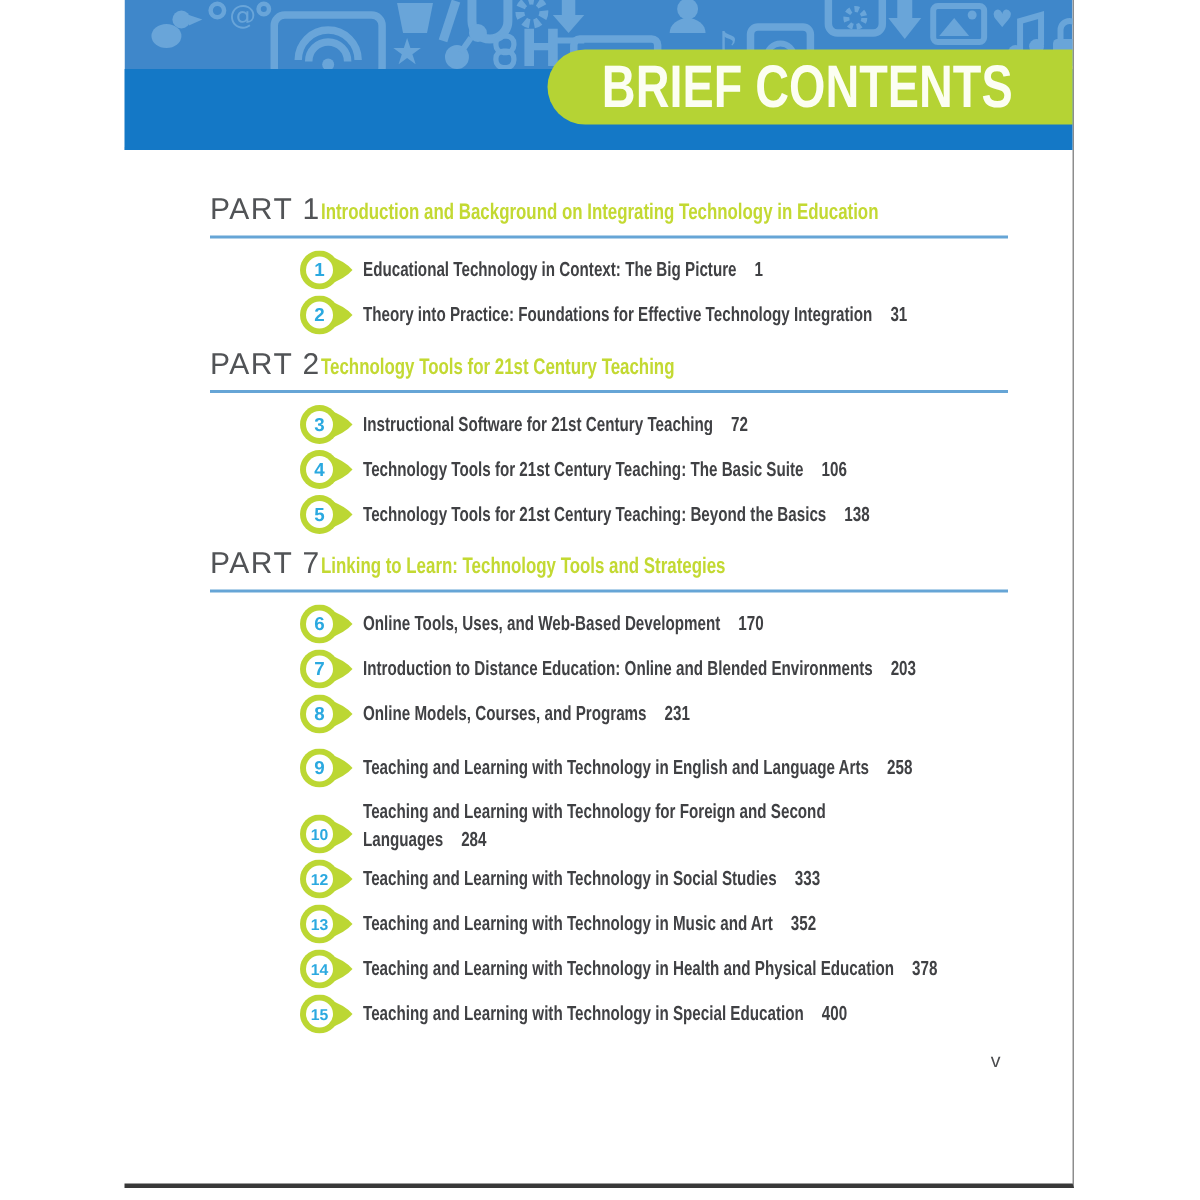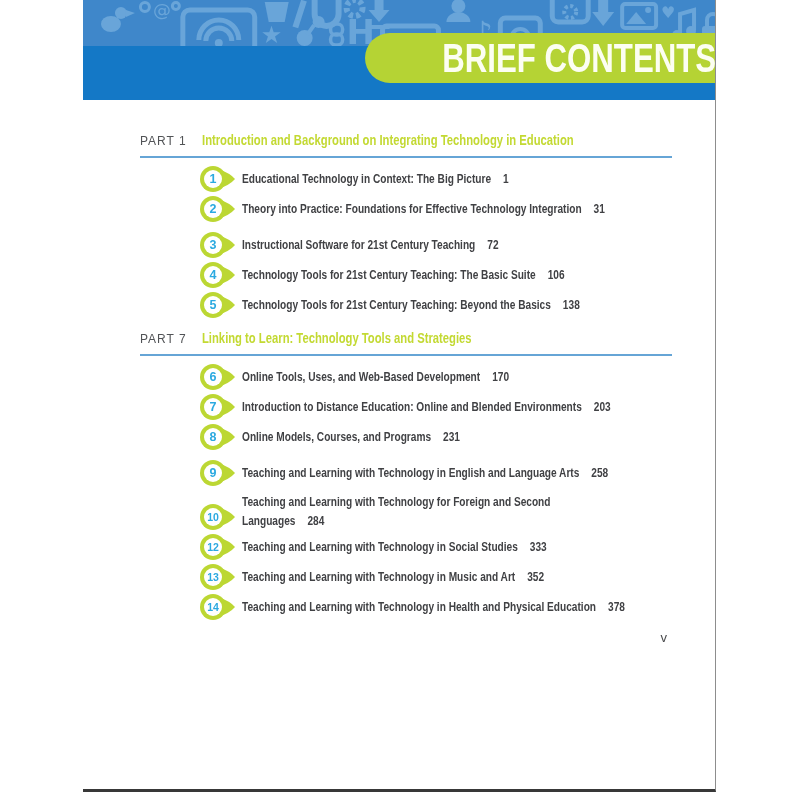--- a/index.html
+++ b/index.html
@@ -13,34 +13,34 @@
   html,body{background:#ffffff;}
   body{width:800px;height:800px;font-family:"Liberation Sans",sans-serif;position:relative;overflow:hidden;}
   .canvas{width:800px;height:800px;background:#fff;position:relative;}
   .page{position:absolute;left:83px;top:0;width:633px;height:792px;background:#fff;
         border-right:1px solid var(--page-border);border-bottom:3px solid var(--page-bottom-border);}
   
   .header{position:relative;height:100px;border-bottom:2px solid var(--header-shadow);}
   .pattern-band{position:absolute;left:0;top:0;width:100%;height:46px;display:block;}
   .blue-band{position:absolute;left:0;top:46px;width:100%;height:54px;background:var(--band-blue);}
   .banner{position:absolute;top:33px;left:282px;right:0;height:50px;background:var(--banner-green);
-          border-radius:25px 0 0 25px;display:flex;align-items:center;justify-content:flex-start;
+          border-radius:25px 0 0 25px;display:flex;align-items:center;justify-content:flex-end;
           padding-right:40px;z-index:2;}
   .banner-title{display:inline-block;font-size:40px;font-weight:bold;color:var(--banner-text);
           white-space:nowrap;transform:scaleX(0.78);transform-origin:100% 50%;letter-spacing:0;}
   .pbg{fill:var(--pattern-blue);}
   .pi{fill:var(--pattern-icon);}
   .pis{fill:none;stroke:var(--pattern-icon);}
   .pt{fill:var(--pattern-icon);font-family:"DejaVu Sans",sans-serif;}
   
   .content{padding-top:30px;}
   .part{margin-bottom:10px;}
   .part-heading{margin-left:57px;width:532px;display:flex;align-items:baseline;
                 border-bottom:2px solid var(--rule-blue);padding-bottom:5px;margin-bottom:8px;}
-  .part-label{flex:0 0 62px;font-size:12px;line-height:20px;color:var(--part-label-gray);
+  .part-label{flex:0 0 62px;font-size:20px;line-height:20px;color:var(--part-label-gray);
               letter-spacing:1px;white-space:nowrap;}
   .part-title{flex:0 0 auto;display:inline-block;font-size:15px;line-height:20px;font-weight:bold;
               color:var(--part-title-green);white-space:nowrap;transform:scaleX(0.75);transform-origin:0 50%;}
   .ch-row{display:flex;align-items:center;margin-left:117px;margin-bottom:4px;min-height:26px;}
   .ch-row.multi{align-items:flex-end;min-height:40px;}
   .badge{flex:0 0 36px;height:26px;margin-right:6px;}
   .badge svg{display:block;}
   .bfill{fill:var(--badge-green);}
   .bnum{fill:var(--badge-number-blue);font-weight:bold;font-family:"Liberation Sans",sans-serif;}
   .ch-text{display:inline-block;font-size:13.5px;font-weight:bold;color:var(--text-dark);
@@ -182,20 +182,24 @@
                 <circle cx="13" cy="13" r="13" class="bfill"></circle>
                 <path d="M18 3 Q30 7 35 13 Q30 19 18 23 Z" class="bfill"></path>
                 <circle cx="13" cy="13" r="9" fill="#ffffff"></circle>
                 <text x="13" y="17.3" text-anchor="middle" font-size="12.5" class="bnum">2</text>
               </svg>
             </span>
             <span class="ch-text">Theory into Practice: Foundations for Effective Technology Integration<span class="ch-page">31</span></span>
           </div>
         </div>
         <div class="part">
+          <div class="part-heading">
+            <span class="part-label">PART 2</span>
+            <span class="part-title">Technology Tools for 21st Century Teaching</span>
+          </div>
           <div class="ch-row">
             <span class="badge">
               <svg width="36" height="26" viewBox="0 0 36 26">
                 <circle cx="13" cy="13" r="13" class="bfill"></circle>
                 <path d="M18 3 Q30 7 35 13 Q30 19 18 23 Z" class="bfill"></path>
                 <circle cx="13" cy="13" r="9" fill="#ffffff"></circle>
                 <text x="13" y="17.3" text-anchor="middle" font-size="12.5" class="bnum">3</text>
               </svg>
             </span>
             <span class="ch-text">Instructional Software for 21st Century Teaching<span class="ch-page">72</span></span>
@@ -312,18 +316,29 @@
             <span class="badge">
               <svg width="36" height="26" viewBox="0 0 36 26">
                 <circle cx="13" cy="13" r="13" class="bfill"></circle>
                 <path d="M18 3 Q30 7 35 13 Q30 19 18 23 Z" class="bfill"></path>
                 <circle cx="13" cy="13" r="9" fill="#ffffff"></circle>
                 <text x="13" y="17.3" text-anchor="middle" font-size="10.5" class="bnum">14</text>
               </svg>
             </span>
             <span class="ch-text">Teaching and Learning with Technology in Health and Physical Education<span class="ch-page">378</span></span>
           </div>
+          <div class="ch-row">
+            <span class="badge">
+              <svg width="36" height="26" viewBox="0 0 36 26">
+                <circle cx="13" cy="13" r="13" class="bfill"></circle>
+                <path d="M18 3 Q30 7 35 13 Q30 19 18 23 Z" class="bfill"></path>
+                <circle cx="13" cy="13" r="9" fill="#ffffff"></circle>
+                <text x="13" y="17.3" text-anchor="middle" font-size="10.5" class="bnum">15</text>
+              </svg>
+            </span>
+            <span class="ch-text">Teaching and Learning with Technology in Special Education<span class="ch-page">400</span></span>
+          </div>
         </div>
       </div>
 
     <div class="pagefoot">v</div>
   </div>
 </div>
 
 </body></html>

